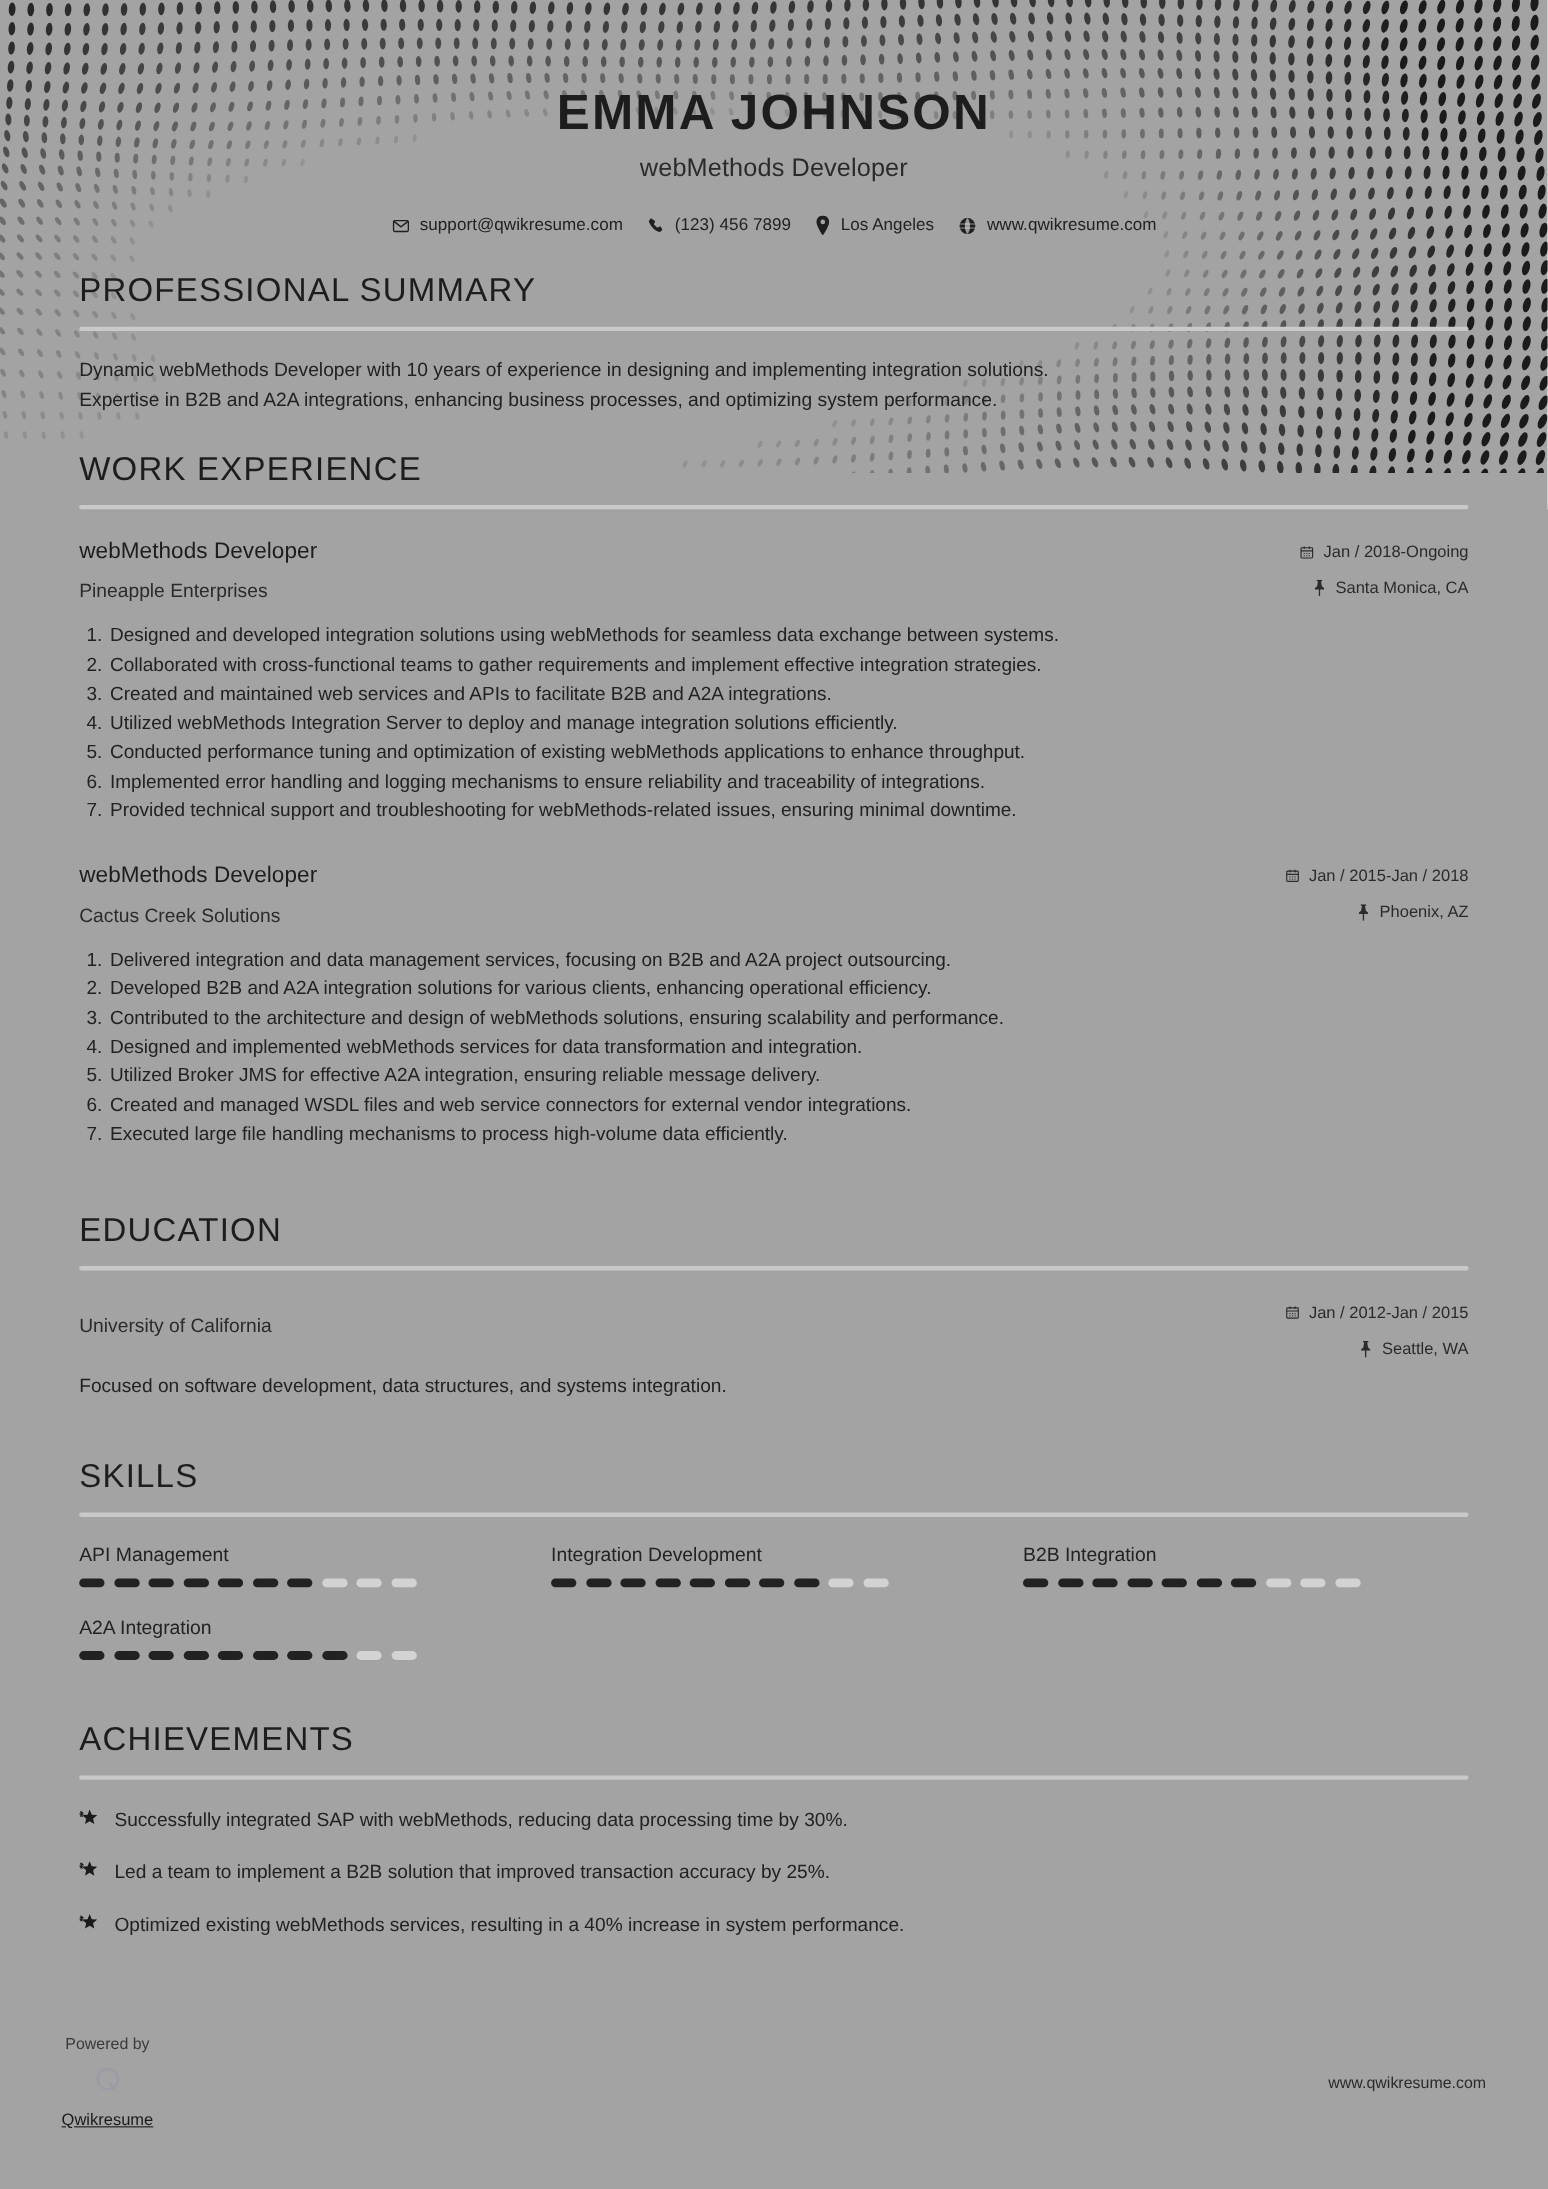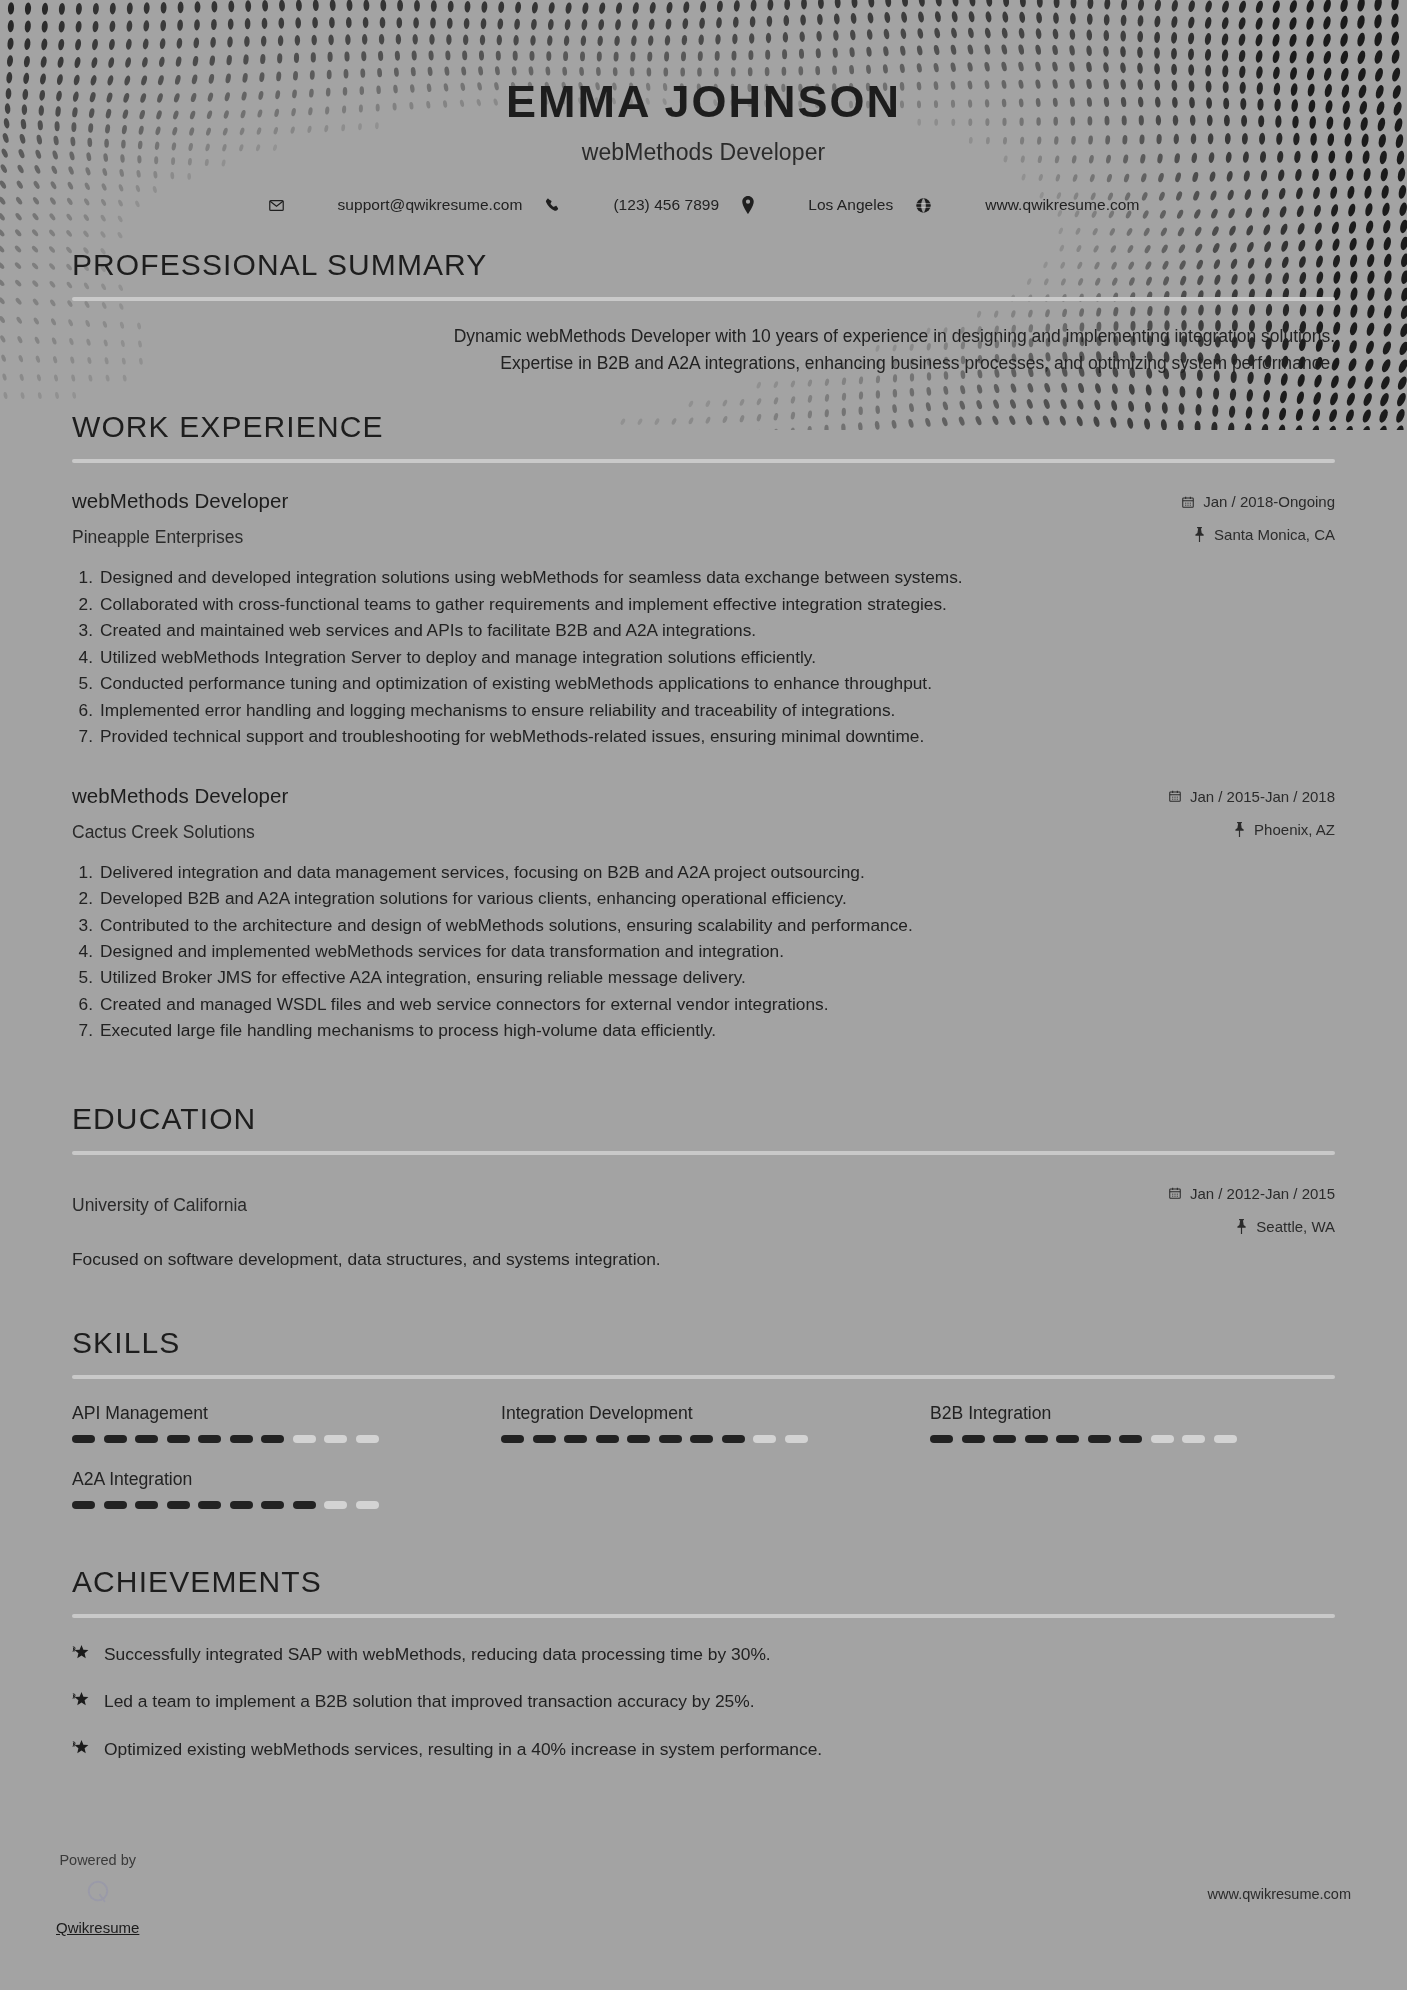--- a/index.html
+++ b/index.html
@@ -75,21 +75,21 @@
     color: #222;
   }
   .contact-item {
     display: flex;
     align-items: center;
     gap: 9px;
     white-space: nowrap;
     padding: 0 7px;
   }
   .contact-item svg { display: block; }
-  .contact-text { letter-spacing: 0.05px; margin-left: 44px; }
+  .contact-text { letter-spacing: 0.05px; }
 
   
   .section {
     margin-top: 34px;
   }
   .section-title {
     font-size: 30px;
     font-weight: normal;
     letter-spacing: 1.1px;
     color: #1d1d1d;
@@ -100,21 +100,20 @@
     background: #c9c9c9;
     border-radius: 2px;
     width: 100%;
   }
 
   .summary-text {
     margin-top: 22px;
     font-size: 17.5px;
     line-height: 1.52;
     color: #222;
-    text-align: right;
   }
   .summary-text p { margin: 0; }
 
   
   .entry {
     margin-top: 26px;
   }
   .entry-top {
     display: flex;
     justify-content: space-between;

